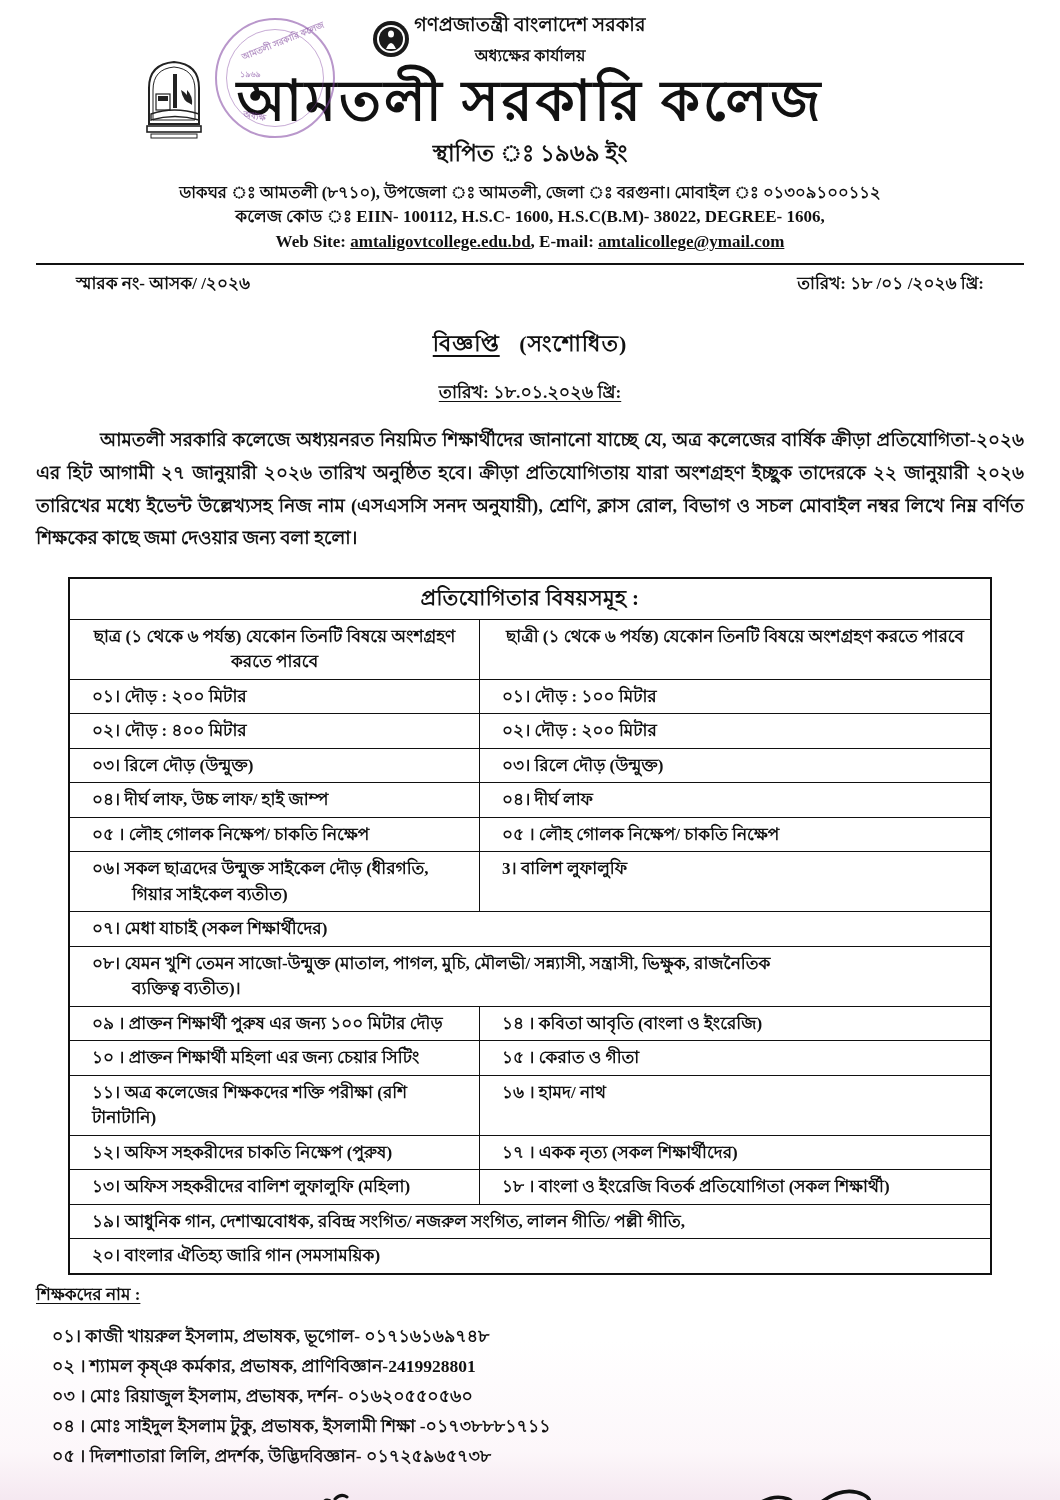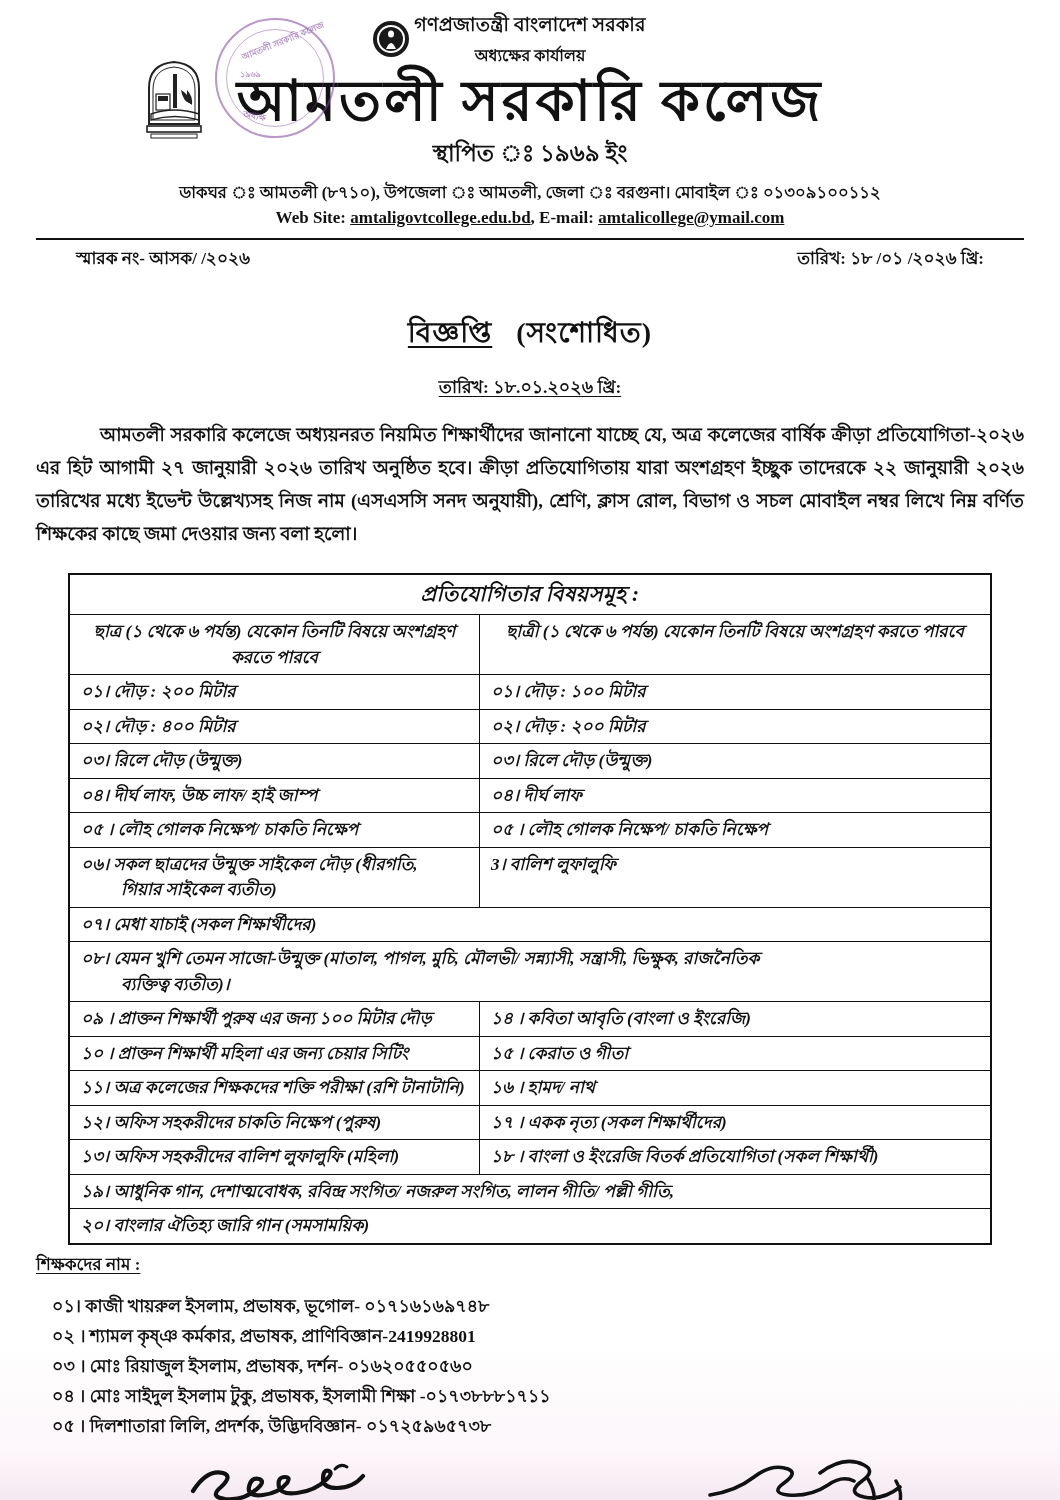--- a/index.html
+++ b/index.html
@@ -58,39 +58,39 @@
   .seal-txt span { position:absolute; white-space:nowrap; transform-origin: center; }
   .st1 { left: 22px; top: 14px; transform: rotate(-22deg); }
   .st2 { left: 26px; bottom: 12px; transform: rotate(10deg); }
   .st3 { left: 23px; top: 48px; font-size: 8px; }
 
   .hr-main { border: none; border-top: 2.4px solid #111; margin: 8px 36px 0 36px; }
 
   .memo-row { display:flex; justify-content: space-between; padding: 5px 76px 0 76px; font-size: 17px; font-weight:600; }
 
   
-  .notice-title { text-align:center; margin-top: 38px; font-size: 28px; font-weight: 700; letter-spacing: 1px; }
+  .notice-title { text-align:center; margin-top: 28px; font-size: 22px; font-weight: 700; letter-spacing: 1px; }
   .notice-title .u { text-decoration: underline; text-underline-offset: 4px; }
   .notice-date { text-align:center; margin-top: 16px; font-size: 17.5px; font-weight:600; text-decoration: underline; text-underline-offset: 3px;}
 
   
   .body-para {
     margin: 16px 36px 0 36px;
     font-size: 18.5px; line-height: 1.78; text-align: justify; text-justify: inter-word;
     text-indent: 64px; font-weight: 600;
   }
 
   
   table.subjects {
     margin: 22px auto 0 auto;
     width: 924px; border-collapse: collapse;
     border: 2.2px solid #111;
     font-size: 17px; font-weight:600;
   }
-  table.subjects td { border: 1.6px solid #111; padding: 4px 11px; vertical-align: top; line-height: 1.5; font-style: italic; }
+  table.subjects td { border: 1.6px solid #111; padding: 4px 22px; vertical-align: top; line-height: 1.5; }
   td.tbl-title { text-align:center; font-size: 21px; font-weight:700; padding: 8px 6px; letter-spacing:.4px; }
   td.colhead { text-align:center; padding: 7px 14px; line-height:1.55; font-weight:700; }
   td.cell { height: 30px; }
   td.cell2 { height: 58px; }
   .indent2 { display:block; padding-left: 40px; }
   .left-col { width: 400px; margin-top: 26px; }
   .right-col { width: 522px; }
   .left-col-b { width: 418px; }
   .right-col-b { width: 504px; }
 
@@ -144,20 +144,21 @@
       <circle cx="19" cy="19" r="12" fill="#1a1a1a"></circle>
       <ellipse cx="19" cy="14" rx="3" ry="3.6" fill="#fff"></ellipse>
       <path d="M14 29 q5 -12 10 0 z" fill="#fff"></path>
     </svg>
 
     <div class="gov-line">গণপ্রজাতন্ত্রী বাংলাদেশ সরকার</div>
     <div class="office-line">অধ্যক্ষের কার্যালয়</div>
     <div class="college-name">আমতলী সরকারি কলেজ</div>
     <div class="estd">স্থাপিত ঃ ১৯৬৯ ইং</div>
     <div class="addr">ডাকঘর ঃ আমতলী  (৮৭১০), উপজেলা ঃ আমতলী, জেলা ঃ বরগুনা। মোবাইল ঃ ০১৩০৯১০০১১২</div>
+    <div class="addr2">কলেজ কোড ঃ EIIN- 100112, H.S.C- 1600, H.S.C(B.M)- 38022, DEGREE- 1606,</div>
     <div class="addr3">
       <span>Web Site:</span>
       <span class="ul">amtaligovtcollege.edu.bd</span><span>,</span>
       <span>E-mail:</span>
       <span class="ul">amtalicollege@ymail.com</span>
     </div>
   </div>
 
   <hr class="hr-main">
 

